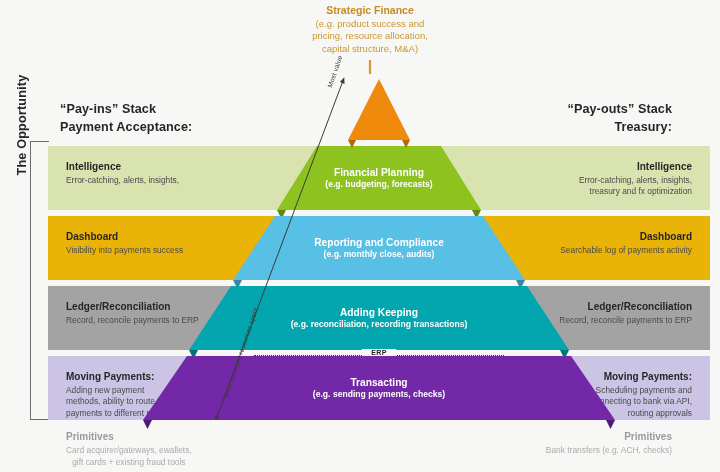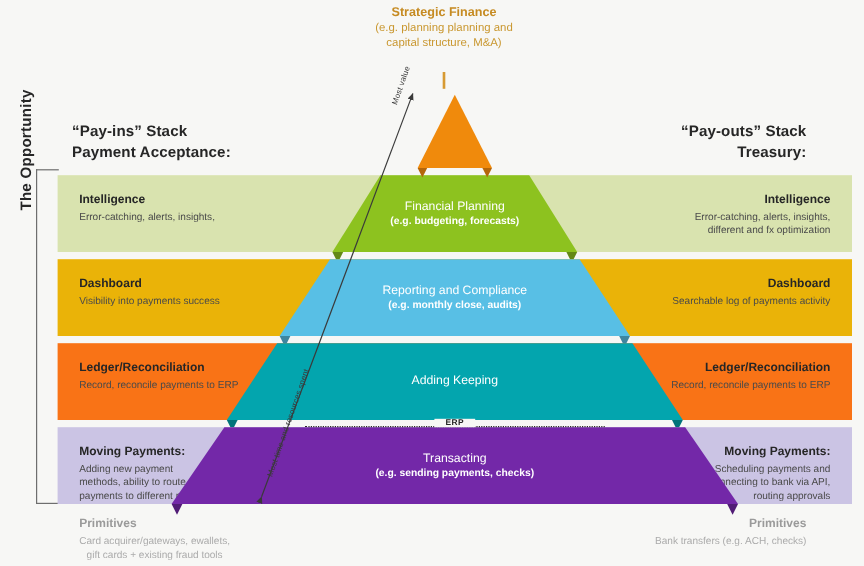--- a/index.html
+++ b/index.html
@@ -55,21 +55,21 @@
   .side .h{font-size:10px;font-weight:bold;color:#262626;line-height:1.35;margin-bottom:1px;}
   .side .d{font-size:8.4px;color:#4A4A4A;line-height:1.42;}
 
   
   .tier{position:absolute;}
   .tier .label{
     position:absolute;left:0;right:0;top:50%;
     transform:translateY(-50%);
     text-align:center;color:#FFFFFF;pointer-events:none;
   }
-  .tier .label .t{font-size:10.2px;font-weight:normal;line-height:1.3;display:block;}
+  .tier .label .t{font-size:10.2px;font-weight:bold;line-height:1.3;display:block;}
   .tier .label .s{font-size:8.6px;font-weight:bold;line-height:1.3;display:block;}
 
   
   .erp{position:absolute;left:244px;top:350px;width:270px;height:11px;}
   .erp .erp-line{
     position:absolute;left:10px;right:10px;top:5px;height:0;
     border-top:1.3px dotted #2B2B2B;
   }
   .erp .erp-text{
     position:absolute;left:0;right:0;top:-1px;text-align:center;
@@ -93,21 +93,22 @@
   .prim .h{font-size:10px;font-weight:bold;color:#9A9A9A;line-height:1.4;}
   .prim .d{font-size:8.4px;color:#ABABAB;line-height:1.45;text-align:center;}
 </style>
 </head>
 <body>
 
 <div id="stage">
 
   <div class="apex-caption">
     <div class="t">Strategic Finance</div>
-    <div class="s">(e.g. planning planning and</div>
+    <div class="s">(e.g. product success and</div>
+    <div class="s">pricing, resource allocation,</div>
     <div class="s">capital structure, M&amp;A)</div>
   </div>
 
   <div class="col-head left">
     <div>“Pay-ins” Stack</div>
     <div>Payment Acceptance:</div>
   </div>
   <div class="col-head right">
     <div>“Pay-outs” Stack</div>
     <div>Treasury:</div>
@@ -118,21 +119,21 @@
 
   <div id="rows-host">
       <div class="band" style="top: 146px; height: 64px; background: rgb(217, 227, 175);">
         <div class="side l">
           <div class="h">Intelligence</div>
           <div class="d">Error-catching, alerts, insights,</div>
         </div>
         <div class="side r">
           <div class="h">Intelligence</div>
           <div class="d">Error-catching, alerts, insights,</div>
-          <div class="d">different and fx optimization</div>
+          <div class="d">treasury and fx optimization</div>
         </div>
       </div>
       <svg viewBox="0 0 720 472" class="axis-svg">
         <polygon points="317,146 441,146 481,210 277,210" fill="#8DC21F"></polygon>
         <polygon points="277,210 286,210 281.5,219" fill="rgb(99,136,22)"></polygon>
         <polygon points="481,210 472,210 476.5,219" fill="rgb(99,136,22)"></polygon>
       </svg>
       <div class="tier" style="left: 277px; top: 146px; width: 204px; height: 64px;">
         <div class="label">
           <span class="t">Financial Planning</span>
@@ -153,38 +154,39 @@
         <polygon points="275,216 483,216 525,280 233,280" fill="#58BFE5"></polygon>
         <polygon points="233,280 242,280 237.5,289" fill="rgb(62,134,160)"></polygon>
         <polygon points="525,280 516,280 520.5,289" fill="rgb(62,134,160)"></polygon>
       </svg>
       <div class="tier" style="left: 233px; top: 216px; width: 292px; height: 64px;">
         <div class="label">
           <span class="t">Reporting and Compliance</span>
           <span class="s">(e.g. monthly close, audits)</span>
         </div>
       </div>
-      <div class="band" style="top: 286px; height: 64px; background: #f97316;">
+      <div class="band" style="top: 286px; height: 64px; background: #a3a3a3;">
         <div class="side l">
           <div class="h">Ledger/Reconciliation</div>
           <div class="d">Record, reconcile payments to ERP</div>
         </div>
         <div class="side r">
           <div class="h">Ledger/Reconciliation</div>
           <div class="d">Record, reconcile payments to ERP</div>
         </div>
       </div>
       <svg viewBox="0 0 720 472" class="axis-svg">
         <polygon points="231,286 527,286 569,350 189,350" fill="#03A5AE"></polygon>
         <polygon points="189,350 198,350 193.5,359" fill="rgb(2,115,122)"></polygon>
         <polygon points="569,350 560,350 564.5,359" fill="rgb(2,115,122)"></polygon>
       </svg>
       <div class="tier" style="left: 189px; top: 286px; width: 380px; height: 64px;">
         <div class="label">
           <span class="t">Adding Keeping</span>
+          <span class="s">(e.g. reconciliation, recording transactions)</span>
         </div>
       </div>
       <div class="band" style="top: 356px; height: 64px; background: rgb(203, 196, 228);">
         <div class="side l">
           <div class="h">Moving Payments:</div>
           <div class="d">Adding new payment</div>
           <div class="d">methods, ability to route</div>
           <div class="d">payments to different methods</div>
         </div>
         <div class="side r">

